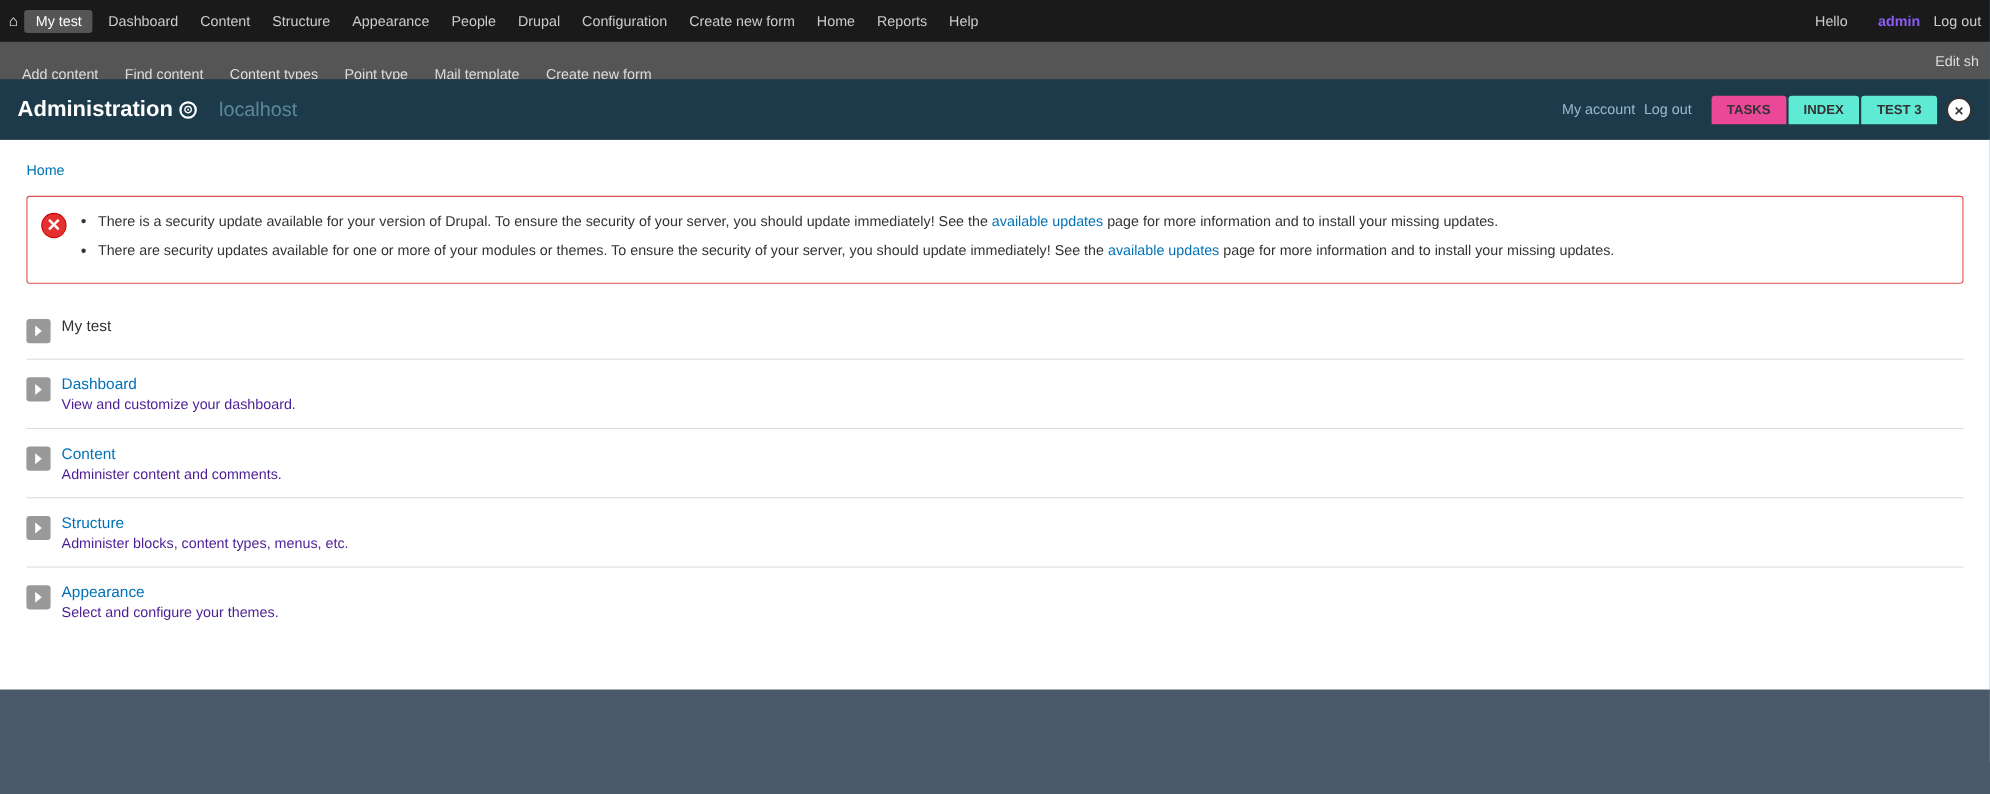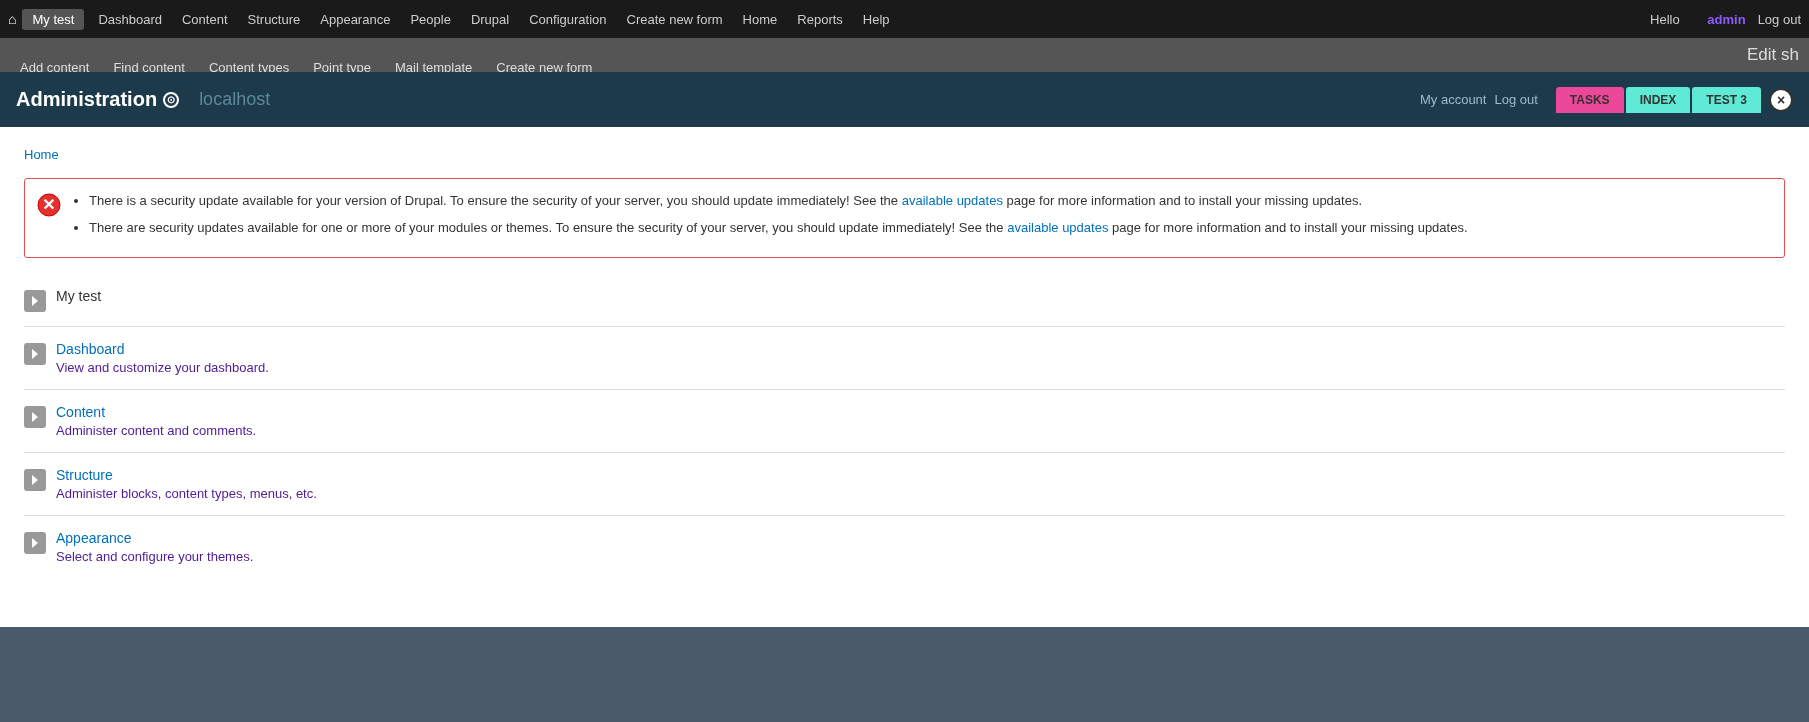--- a/index.html
+++ b/index.html
@@ -62,21 +62,21 @@
       color: #ddd;
       padding: 4px 10px;
       font-size: 13px;
       cursor: pointer;
       white-space: nowrap;
       margin-top: 24px;
     }
     #secondary-nav .edit-sh {
       margin-left: auto;
       color: #ddd;
-      font-size: 17px;
+      font-size: 13px;
     }
 
     
     #admin-header {
       background: #1c3a4a;
       height: 55px;
       display: flex;
       align-items: center;
       padding: 0 16px;
       position: relative;

